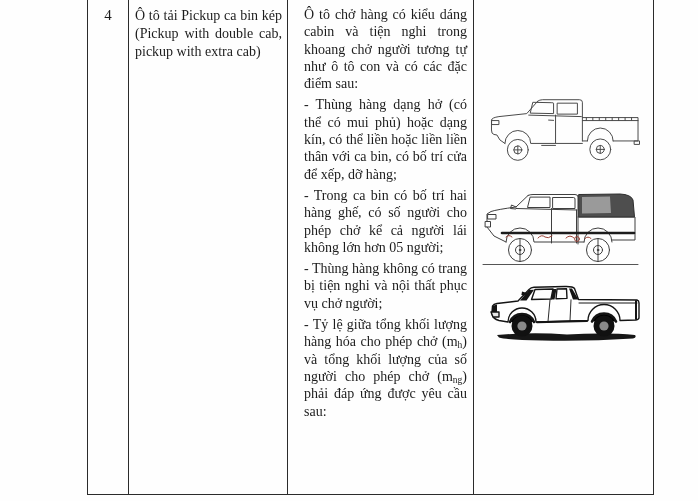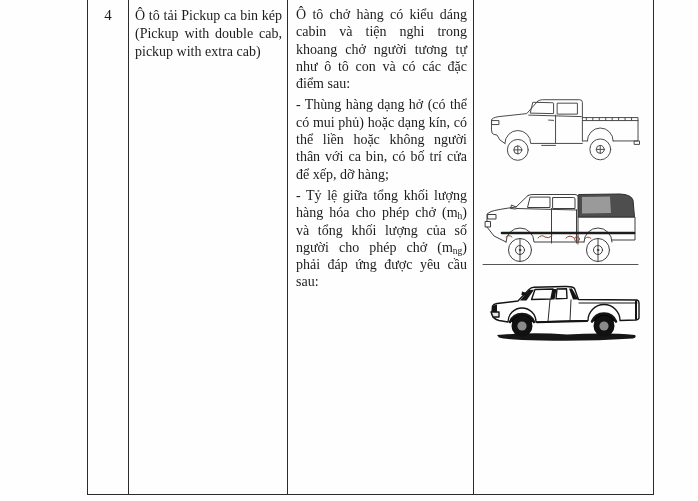--- a/index.html
+++ b/index.html
@@ -9,21 +9,21 @@
   }
   .table-row{
     position:absolute;left:87px;top:-2px;width:567px;height:497px;
     display:flex;border-bottom:1px solid #2b2b2b;box-sizing:border-box;
   }
   .cell{box-sizing:border-box;border-left:1px solid #2b2b2b;}
   .cell.last{border-right:1px solid #2b2b2b;}
   .c-num{width:41px;text-align:center;padding-top:9px;font-size:15px;}
   .c-name{width:159px;padding:9px 5px 0 6px;font-size:14px;line-height:18px;text-align:justify;}
   .c-desc{width:186px;padding:8px 6px 0 8px;font-size:14px;line-height:17.3px;}
-  .c-desc p{margin:0 0 4px 0;text-align:justify;}
+  .c-desc p{margin:0 0 4px 8px;text-align:justify;}
   .c-desc sub{font-size:0.68em;line-height:0;vertical-align:-0.25em;}
   .c-desc sup{font-size:0.68em;line-height:0;vertical-align:0.45em;}
   .c-img{flex:1;position:relative;}
   .truck{position:absolute;}
   .truck svg{display:block;width:100%;height:100%;}
   .t1{left:13px;top:99px;width:154px;height:70px;}
   .t2{left:8px;top:194px;width:157px;height:78px;}
   .t3{left:13px;top:283px;width:157px;height:62px;}
 </style>
 </head>
@@ -35,21 +35,23 @@
     <div class="cell c-num">
       <span>4</span>
     </div>
 
     <div class="cell c-name">
       <span>Ô tô tải Pickup ca bin kép (Pickup with double cab, pickup with extra cab)</span>
     </div>
 
     <div class="cell c-desc">
       <p>Ô tô chở hàng có kiểu dáng cabin và tiện nghi trong khoang chở người tương tự như ô tô con và có các đặc điểm sau:</p>
-      <p>- Thùng hàng dạng hở (có thể có mui phủ) hoặc dạng kín, có thể liền hoặc không người thân với ca bin, có bố trí cửa để xếp, dỡ hàng;</p>
+      <p>- Thùng hàng dạng hở (có thể có mui phủ) hoặc dạng kín, có thể liền hoặc liền liền thân với ca bin, có bố trí cửa để xếp, dỡ hàng;</p>
+      <p>- Trong ca bin có bố trí hai hàng ghế, có số người cho phép chở kể cả người lái không lớn hơn 05 người;</p>
+      <p>- Thùng hàng không có trang bị tiện nghi và nội thất phục vụ chở người;</p>
       <p>- Tỷ lệ giữa tổng khối lượng hàng hóa cho phép chở (m<sub>h</sub>) và tổng khối lượng của số người cho phép chở (m<sub>ng</sub>) phải đáp ứng được yêu cầu sau:</p>
     </div>
 
     <div class="cell c-img last">
 
       <div class="truck t1">
         <svg viewBox="0 0 155 70">
           <g fill="none" stroke="#4a4a4a" stroke-width="1" stroke-linejoin="round" stroke-linecap="round">
             <path d="M51,4 Q53,2.5 56,2.5 L93,2.5 Q96,2.5 96,5 L96,44"></path>
             <path d="M51,4 L40,16.5 L12,19.5 Q5,20.5 4.5,23 L4.5,33 Q4.5,37 7,37.5 L10,38 L13,43 L18,46.5"></path>

